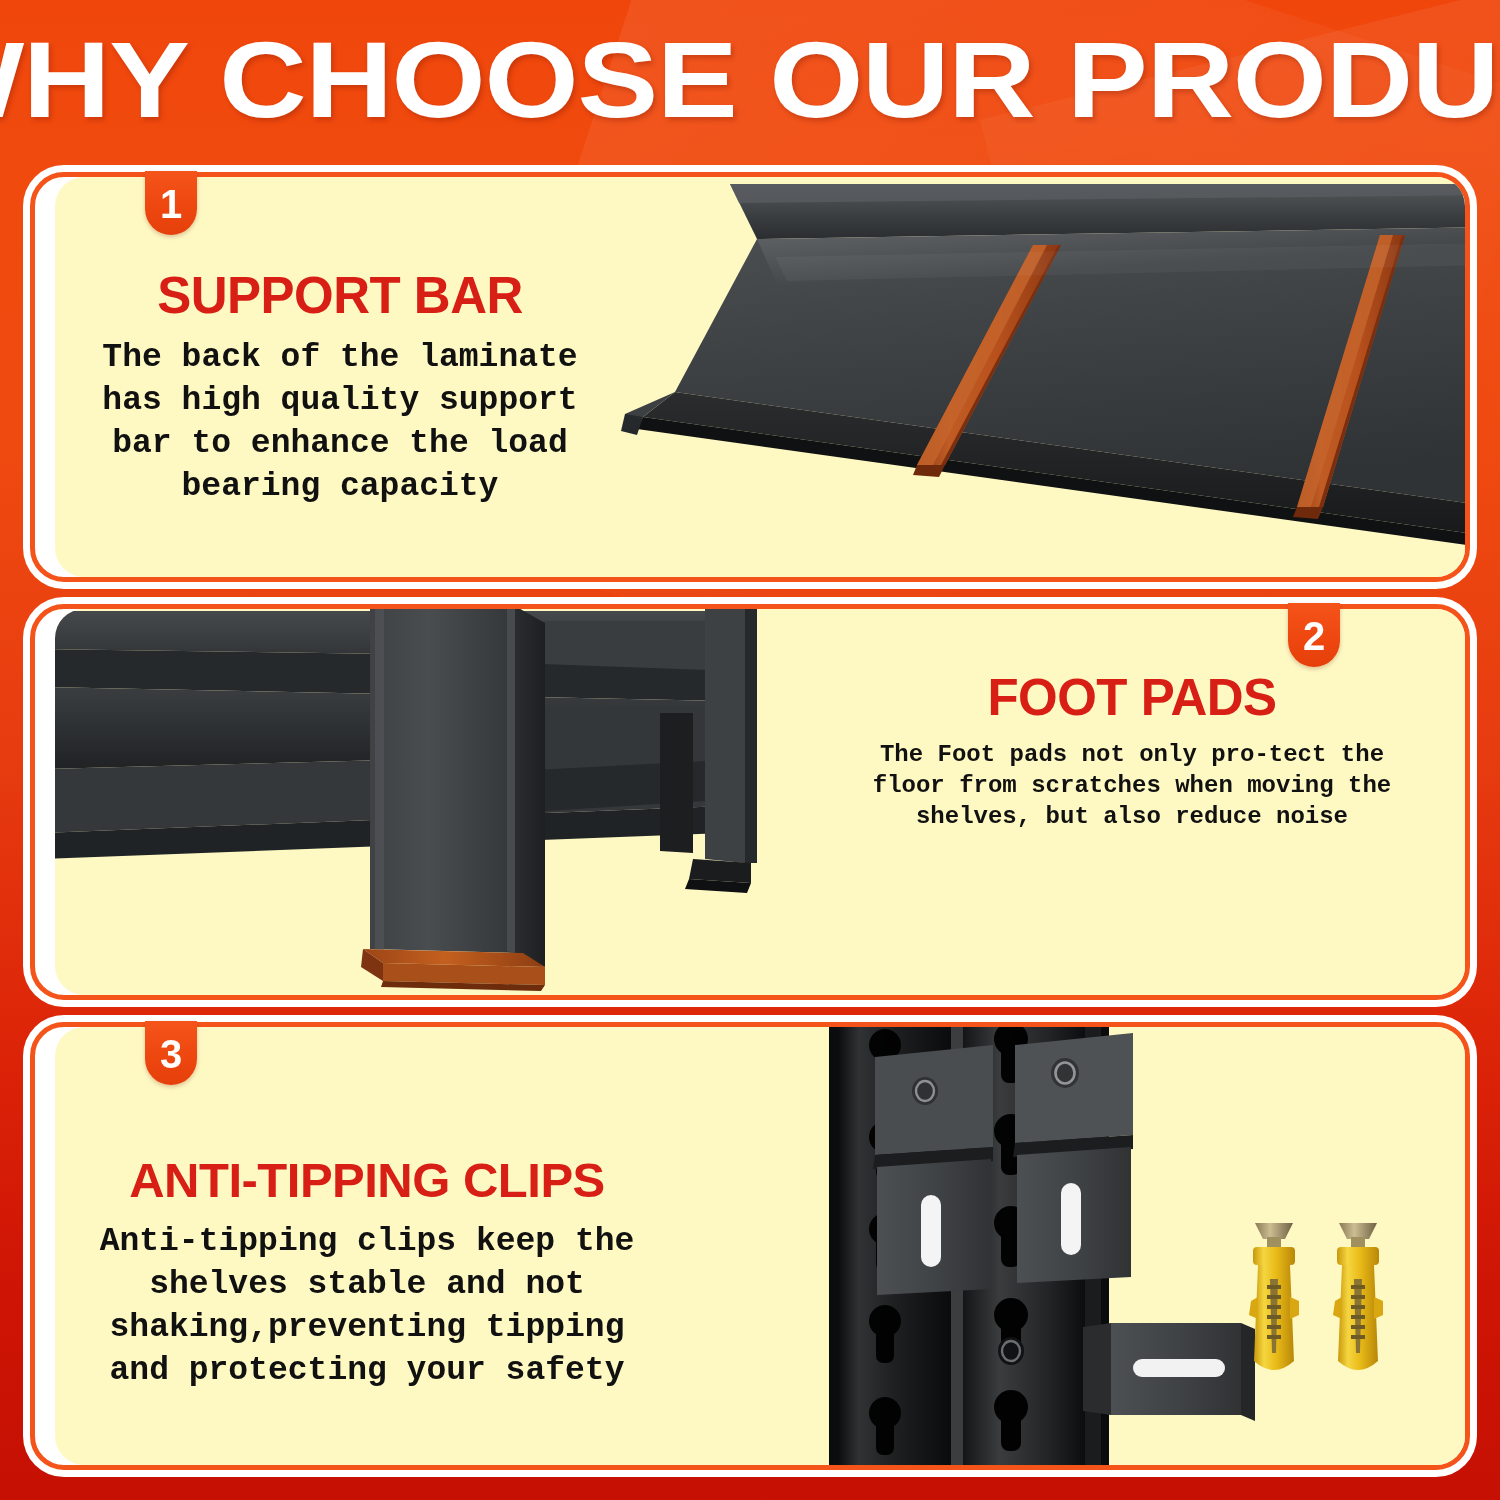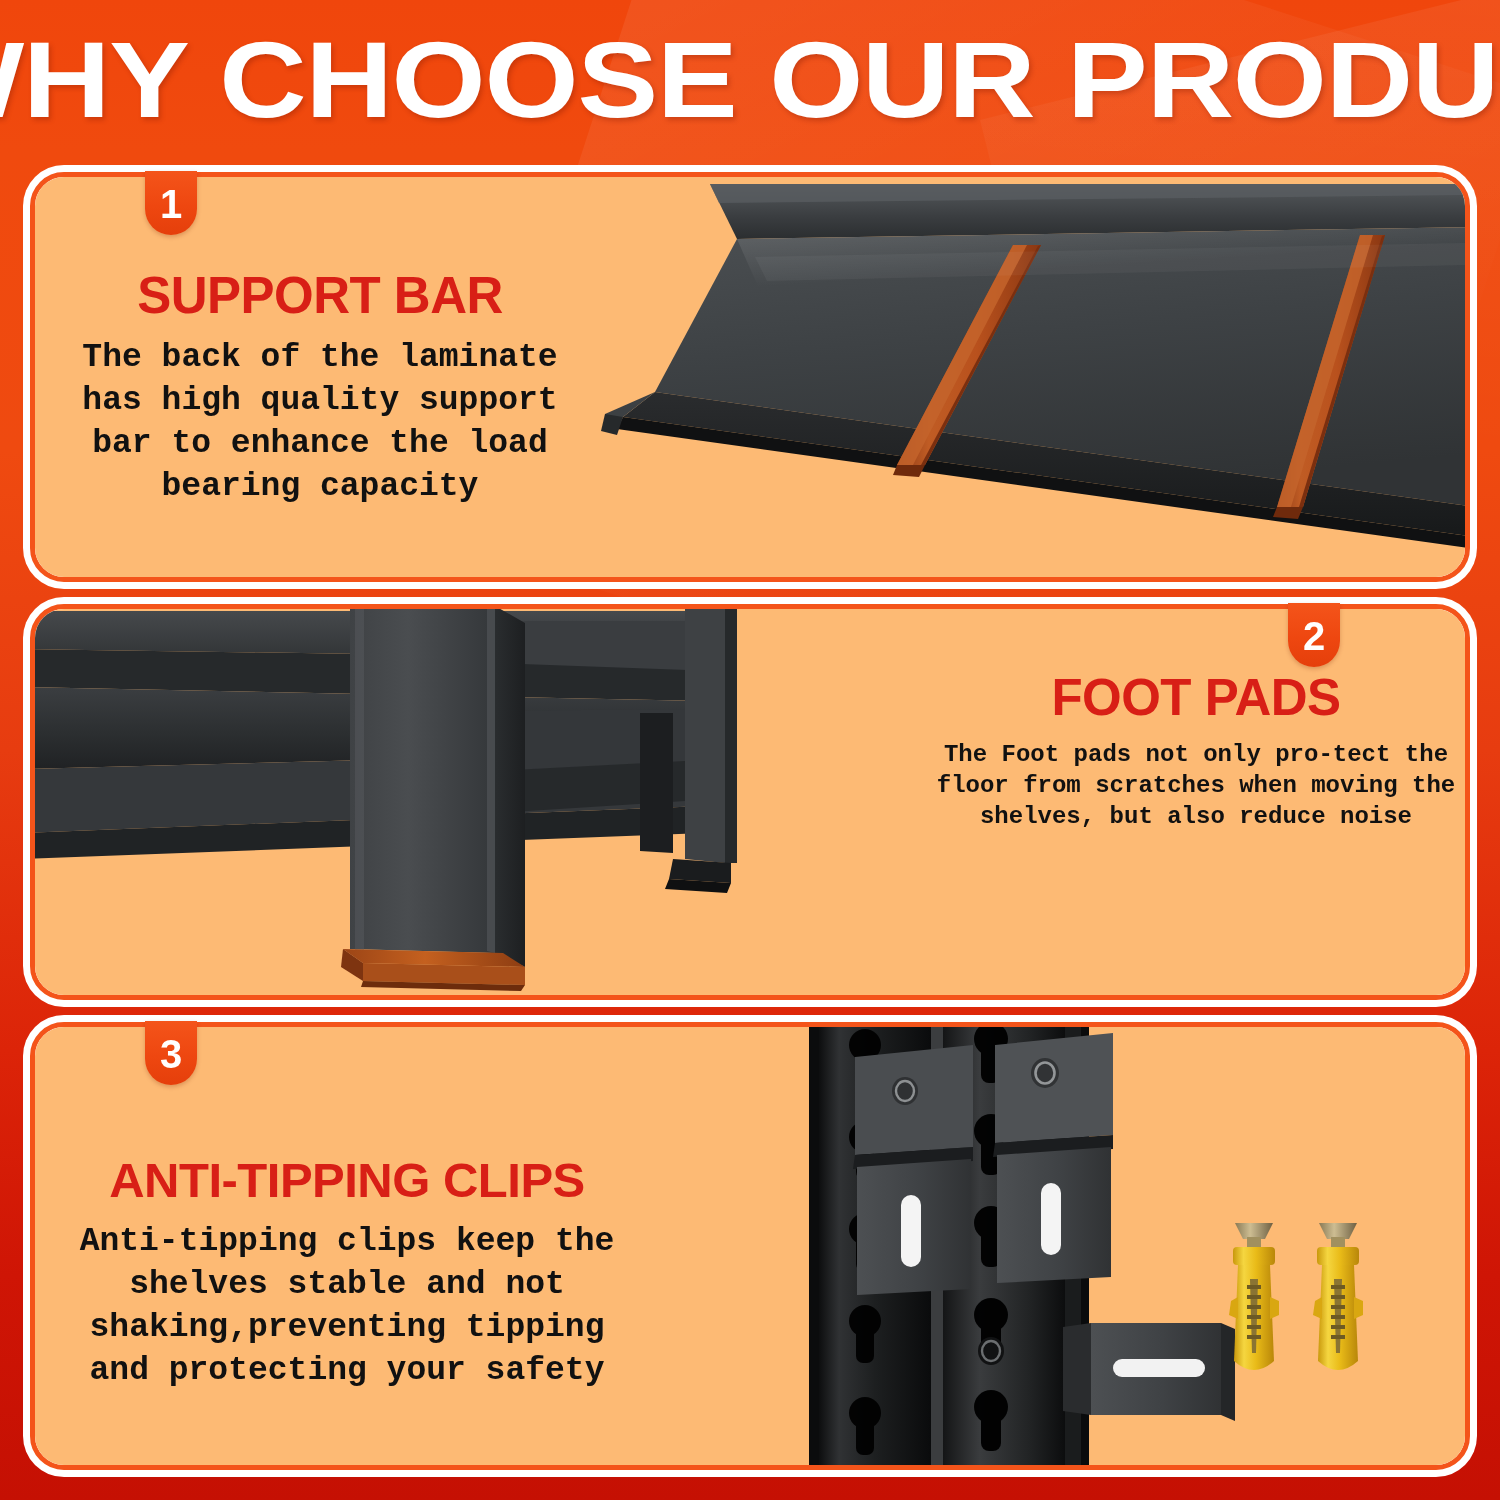--- a/index.html
+++ b/index.html
@@ -76,21 +76,22 @@
     border: 5px solid #f4541a;
     border-radius: 34px;
     box-shadow: 0 0 0 7px #ffffff;
     overflow: visible;
   }
   .panel-inner {
     position: absolute;
     inset: 0;
     border-radius: 29px;
     overflow: hidden;
-    background: #fdba74;
+    background: #fef9c3;
+    margin-left: 20px;
   }
 
   #panel-1 { left: 30px;  top: 172px;  width: 1440px; height: 410px; }
   #panel-2 { left: 30px;  top: 604px;  width: 1440px; height: 396px; }
   #panel-3 { left: 30px;  top: 1022px; width: 1440px; height: 448px; }
 
   
   .badge {
     position: absolute;
     width: 52px;
@@ -125,21 +126,21 @@
   .feature-desc {
     color: #111111;
     font-family: Liberation Mono, monospace;
     font-weight: bold;
     font-size: 33px;
     line-height: 1.30;
     margin-top: 14px;
   }
 
   #text-1 { left: 40px;  top: 92px;  width: 490px; }
-  #text-2 { left: 876px; top: 62px;  width: 570px; }
+  #text-2 { left: 792px; top: 62px;  width: 570px; }
   #text-3 { left: 32px;  top: 128px; width: 560px; }
   #text-3 .feature-title { font-size: 49px; text-align: center; }
   #text-3 .feature-desc  { font-size: 33px; }
   #text-2 .feature-desc  { font-size: 24px; }
 
   
   .art { position: absolute; }
   #art-1 { left: 470px; top: 0px; width: 970px; height: 400px; }
 
   

